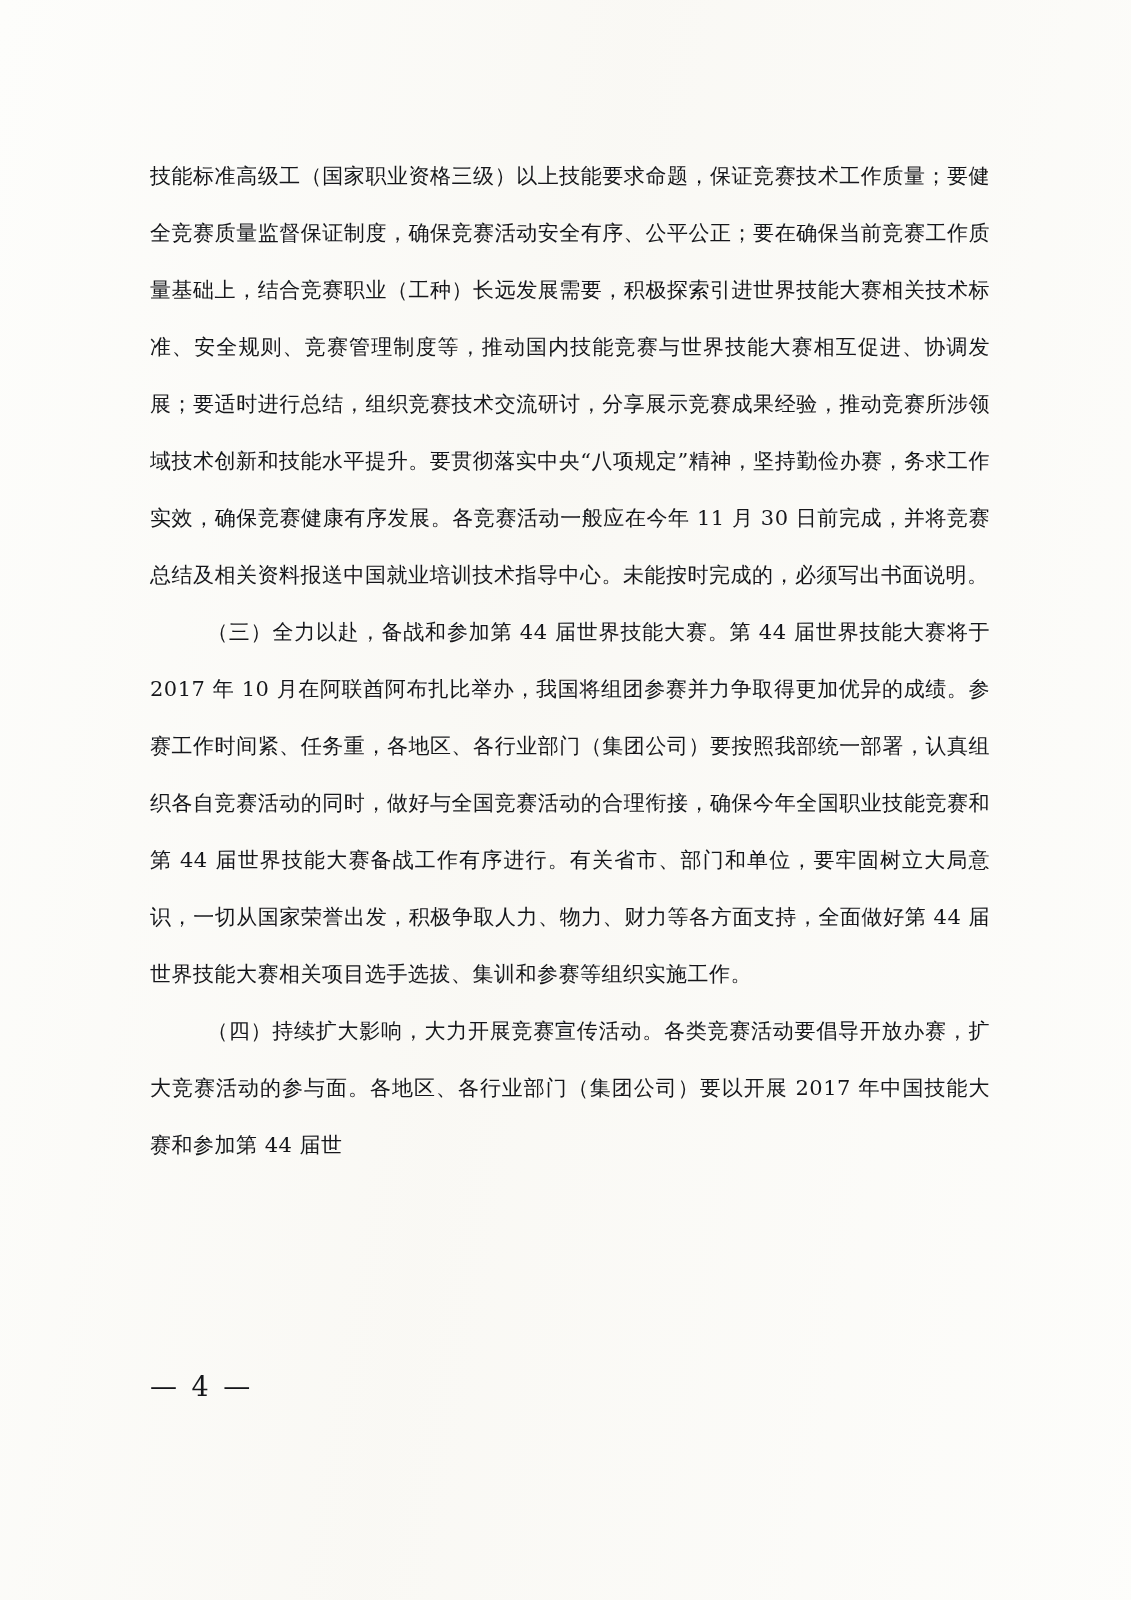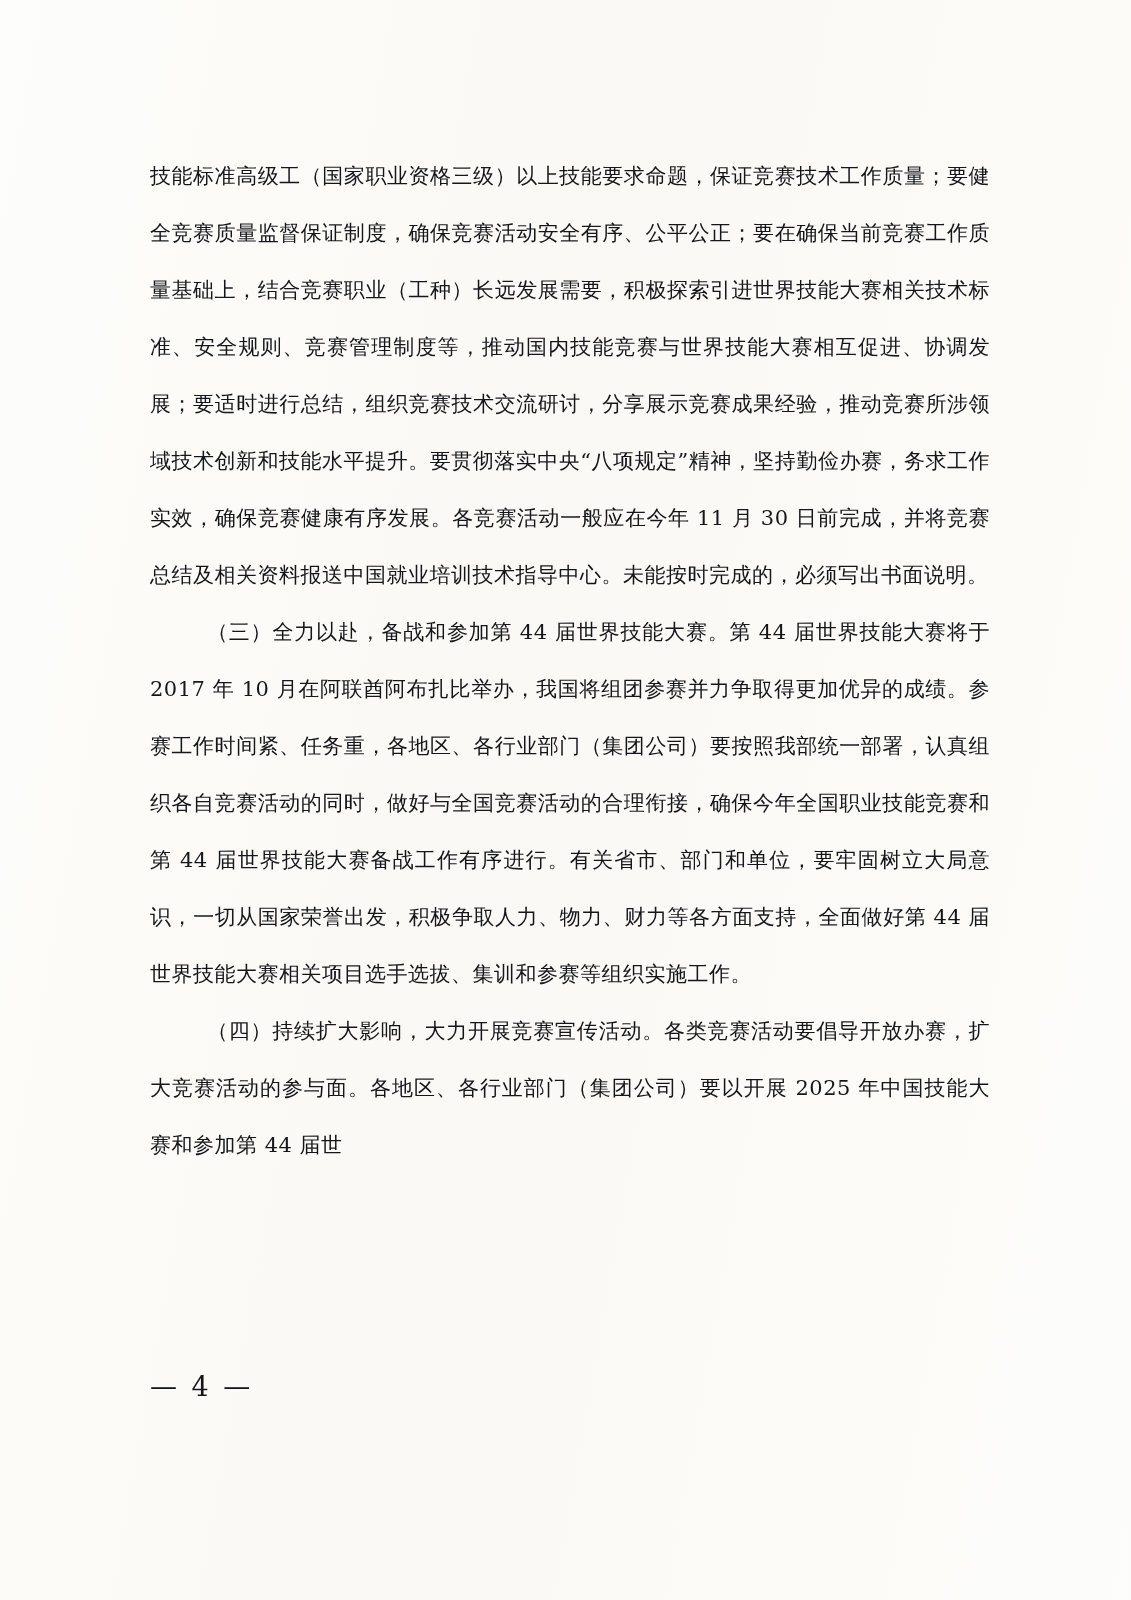--- a/index.html
+++ b/index.html
@@ -60,17 +60,17 @@
 </style>
 </head>
 <body>
 
 <div class="page">
   <div class="paper-tint"></div>
 
   <div class="content">
     <p class="para">技能标准高级工（国家职业资格三级）以上技能要求命题，保证竞赛技术工作质量；要健全竞赛质量监督保证制度，确保竞赛活动安全有序、公平公正；要在确保当前竞赛工作质量基础上，结合竞赛职业（工种）长远发展需要，积极探索引进世界技能大赛相关技术标准、安全规则、竞赛管理制度等，推动国内技能竞赛与世界技能大赛相互促进、协调发展；要适时进行总结，组织竞赛技术交流研讨，分享展示竞赛成果经验，推动竞赛所涉领域技术创新和技能水平提升。要贯彻落实中央“八项规定”精神，坚持勤俭办赛，务求工作实效，确保竞赛健康有序发展。各竞赛活动一般应在今年 11 月 30 日前完成，并将竞赛总结及相关资料报送中国就业培训技术指导中心。未能按时完成的，必须写出书面说明。</p>
     <p class="para indent">（三）全力以赴，备战和参加第 44 届世界技能大赛。第 44 届世界技能大赛将于 2017 年 10 月在阿联酋阿布扎比举办，我国将组团参赛并力争取得更加优异的成绩。参赛工作时间紧、任务重，各地区、各行业部门（集团公司）要按照我部统一部署，认真组织各自竞赛活动的同时，做好与全国竞赛活动的合理衔接，确保今年全国职业技能竞赛和第 44 届世界技能大赛备战工作有序进行。有关省市、部门和单位，要牢固树立大局意识，一切从国家荣誉出发，积极争取人力、物力、财力等各方面支持，全面做好第 44 届世界技能大赛相关项目选手选拔、集训和参赛等组织实施工作。</p>
-    <p class="para indent">（四）持续扩大影响，大力开展竞赛宣传活动。各类竞赛活动要倡导开放办赛，扩大竞赛活动的参与面。各地区、各行业部门（集团公司）要以开展 2025 年中国技能大赛和参加第 44 届世</p>
+    <p class="para indent">（四）持续扩大影响，大力开展竞赛宣传活动。各类竞赛活动要倡导开放办赛，扩大竞赛活动的参与面。各地区、各行业部门（集团公司）要以开展 2017 年中国技能大赛和参加第 44 届世</p>
   </div>
 
   <div class="page-number">— 4 —</div>
 </div>
 
 </body></html>

